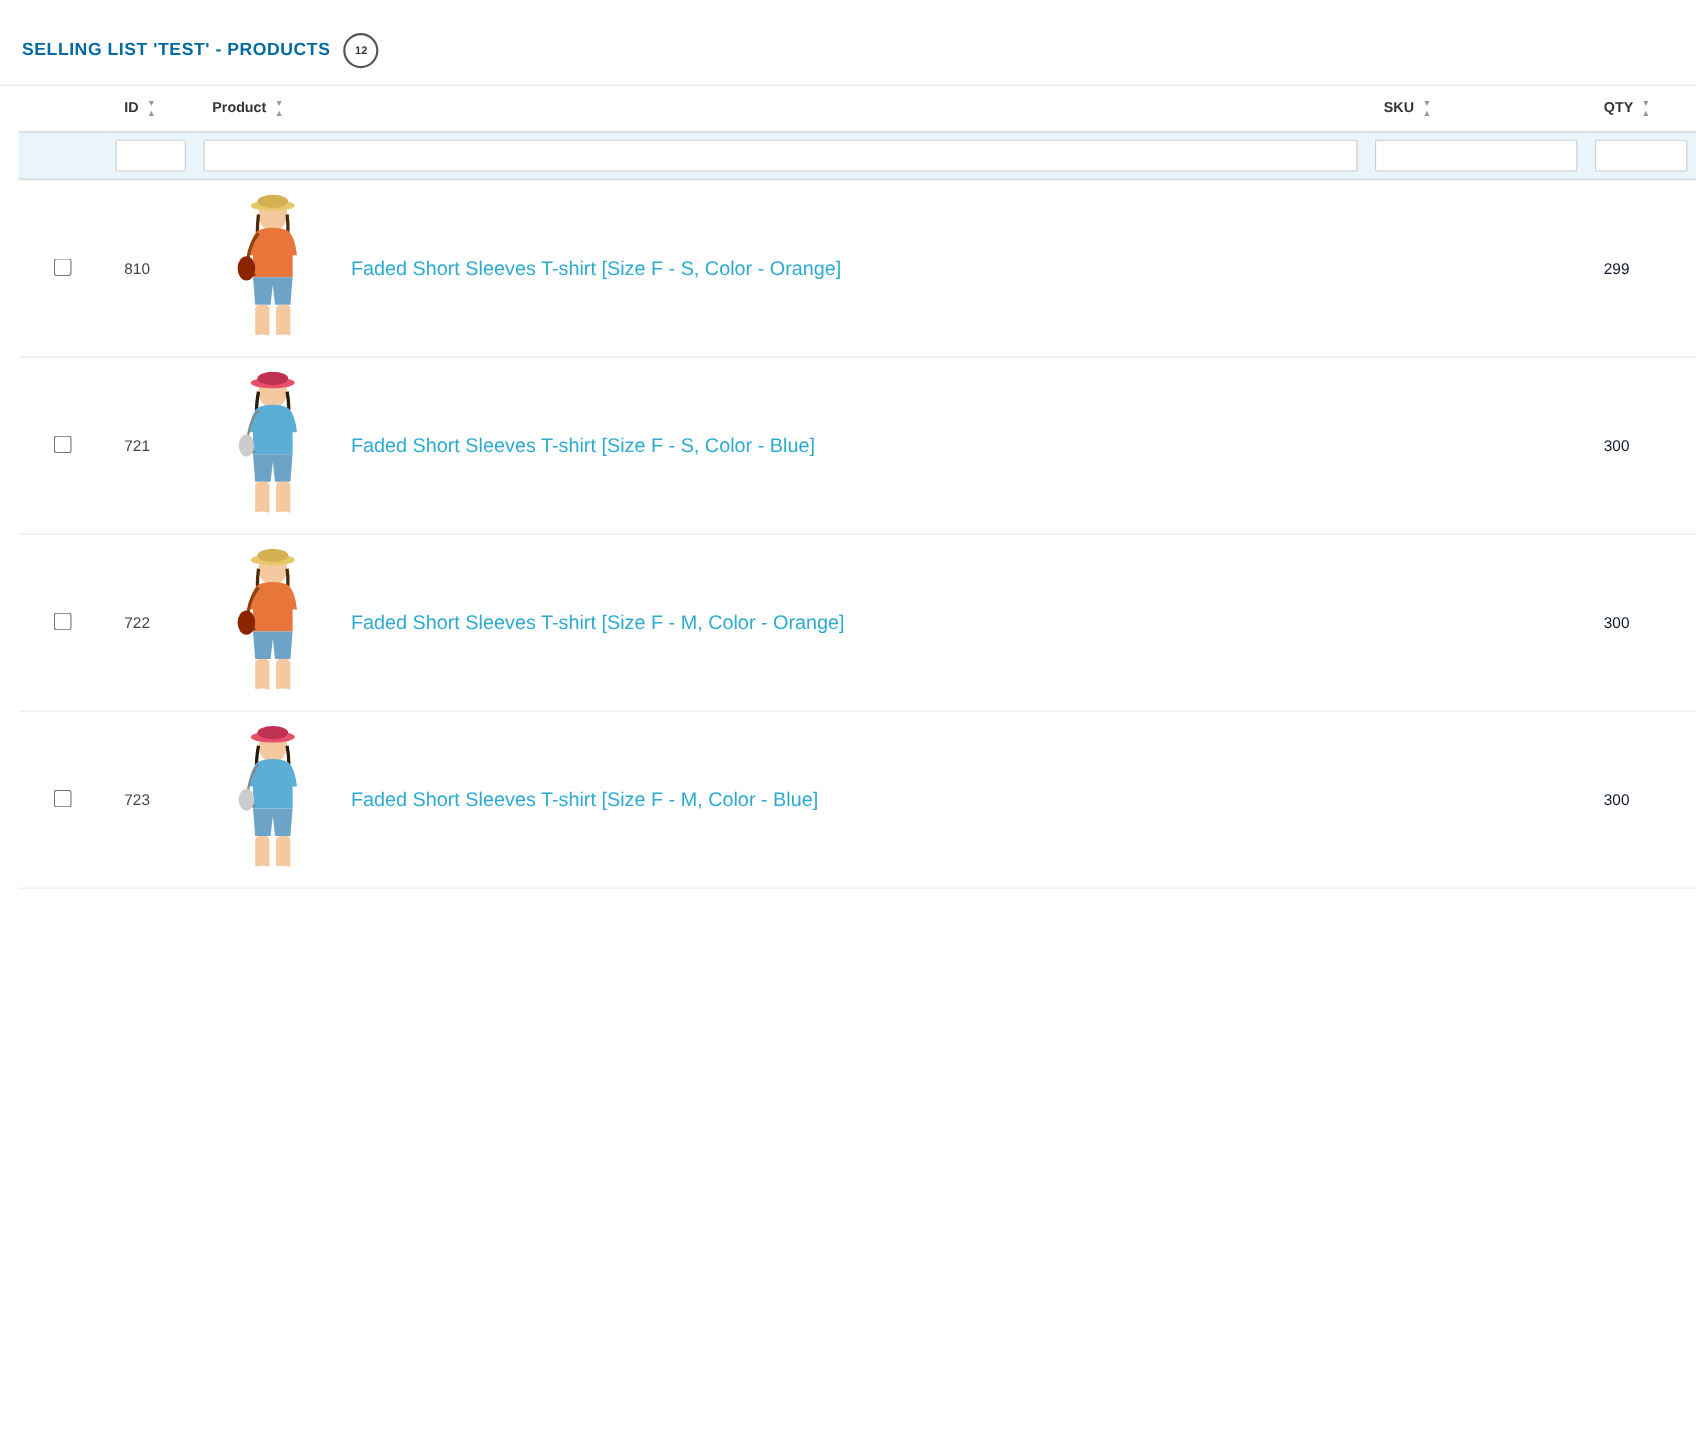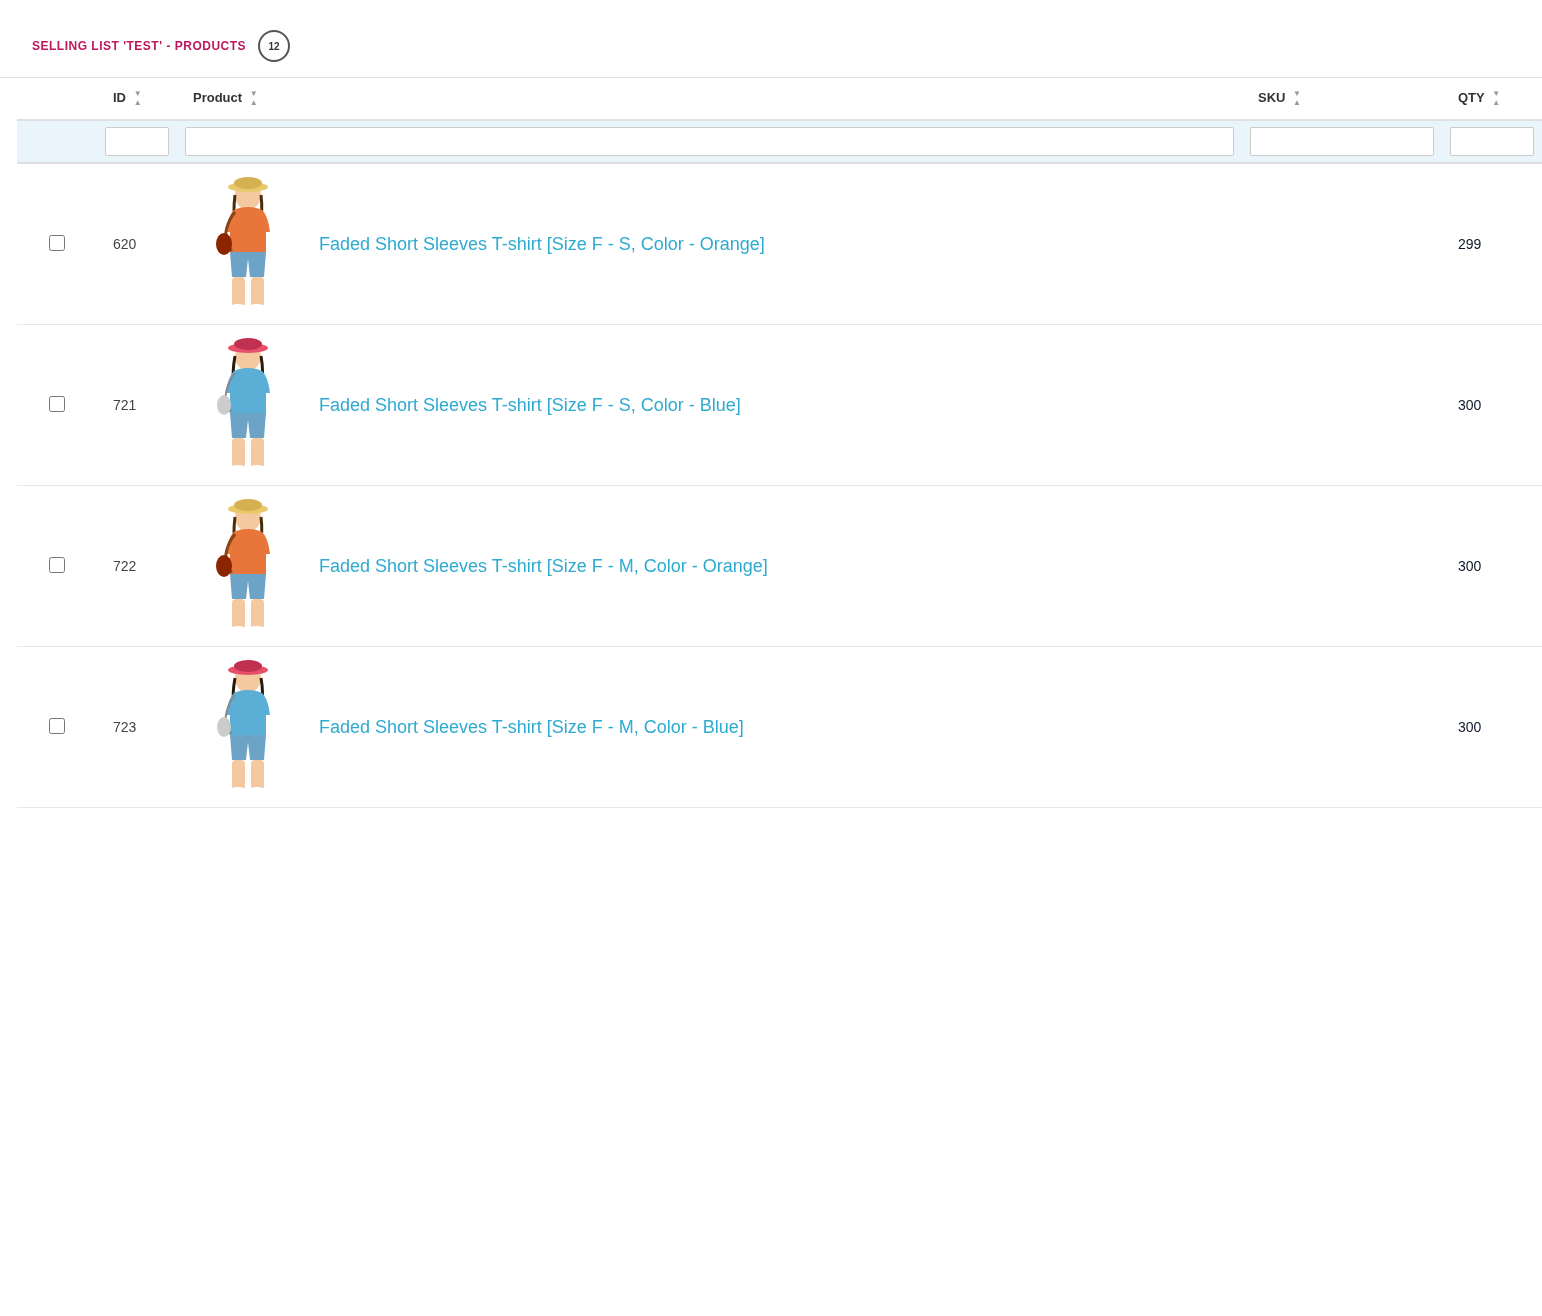--- a/index.html
+++ b/index.html
@@ -14,26 +14,25 @@
       min-height: 100vh;
       padding: 20px 0;
     }
     .header-row {
       display: flex;
       align-items: center;
       padding: 10px 20px 15px 20px;
       border-bottom: 1px solid #e0e0e0;
     }
     .page-title {
-      font-size: 12px;
+      font-size: 16px;
       font-weight: bold;
       letter-spacing: 0.5px;
-      color: #be185d;
+      color: #0369a1;
       text-transform: uppercase;
-      margin-left: 12px;
     }
     .count-badge {
       display: inline-flex;
       align-items: center;
       justify-content: center;
       border: 2px solid #555;
       border-radius: 50%;
       width: 32px;
       height: 32px;
       font-size: 10px;
@@ -201,21 +200,21 @@
           <td>
             <input type="text" placeholder="" style="">
           </td>
         </tr>
       </thead>
       <tbody id="products-tbody">
       <tr>
       <td class="checkbox-cell">
         <input type="checkbox" style="">
       </td>
-      <td class="id-cell">620</td>
+      <td class="id-cell">810</td>
       <td>
         <div class="product-cell">
           <div class="product-image">
             <svg width="80" height="135" viewBox="0 0 80 135" xmlns="http://www.w3.org/2000/svg">
 
       <ellipse cx="40" cy="18" rx="13" ry="15" fill="#f5c9a0"></ellipse>
 
       <ellipse cx="40" cy="10" rx="20" ry="5" fill="#e8c96a"></ellipse>
 
       <ellipse cx="40" cy="6" rx="14" ry="6" fill="#d4b050"></ellipse>

